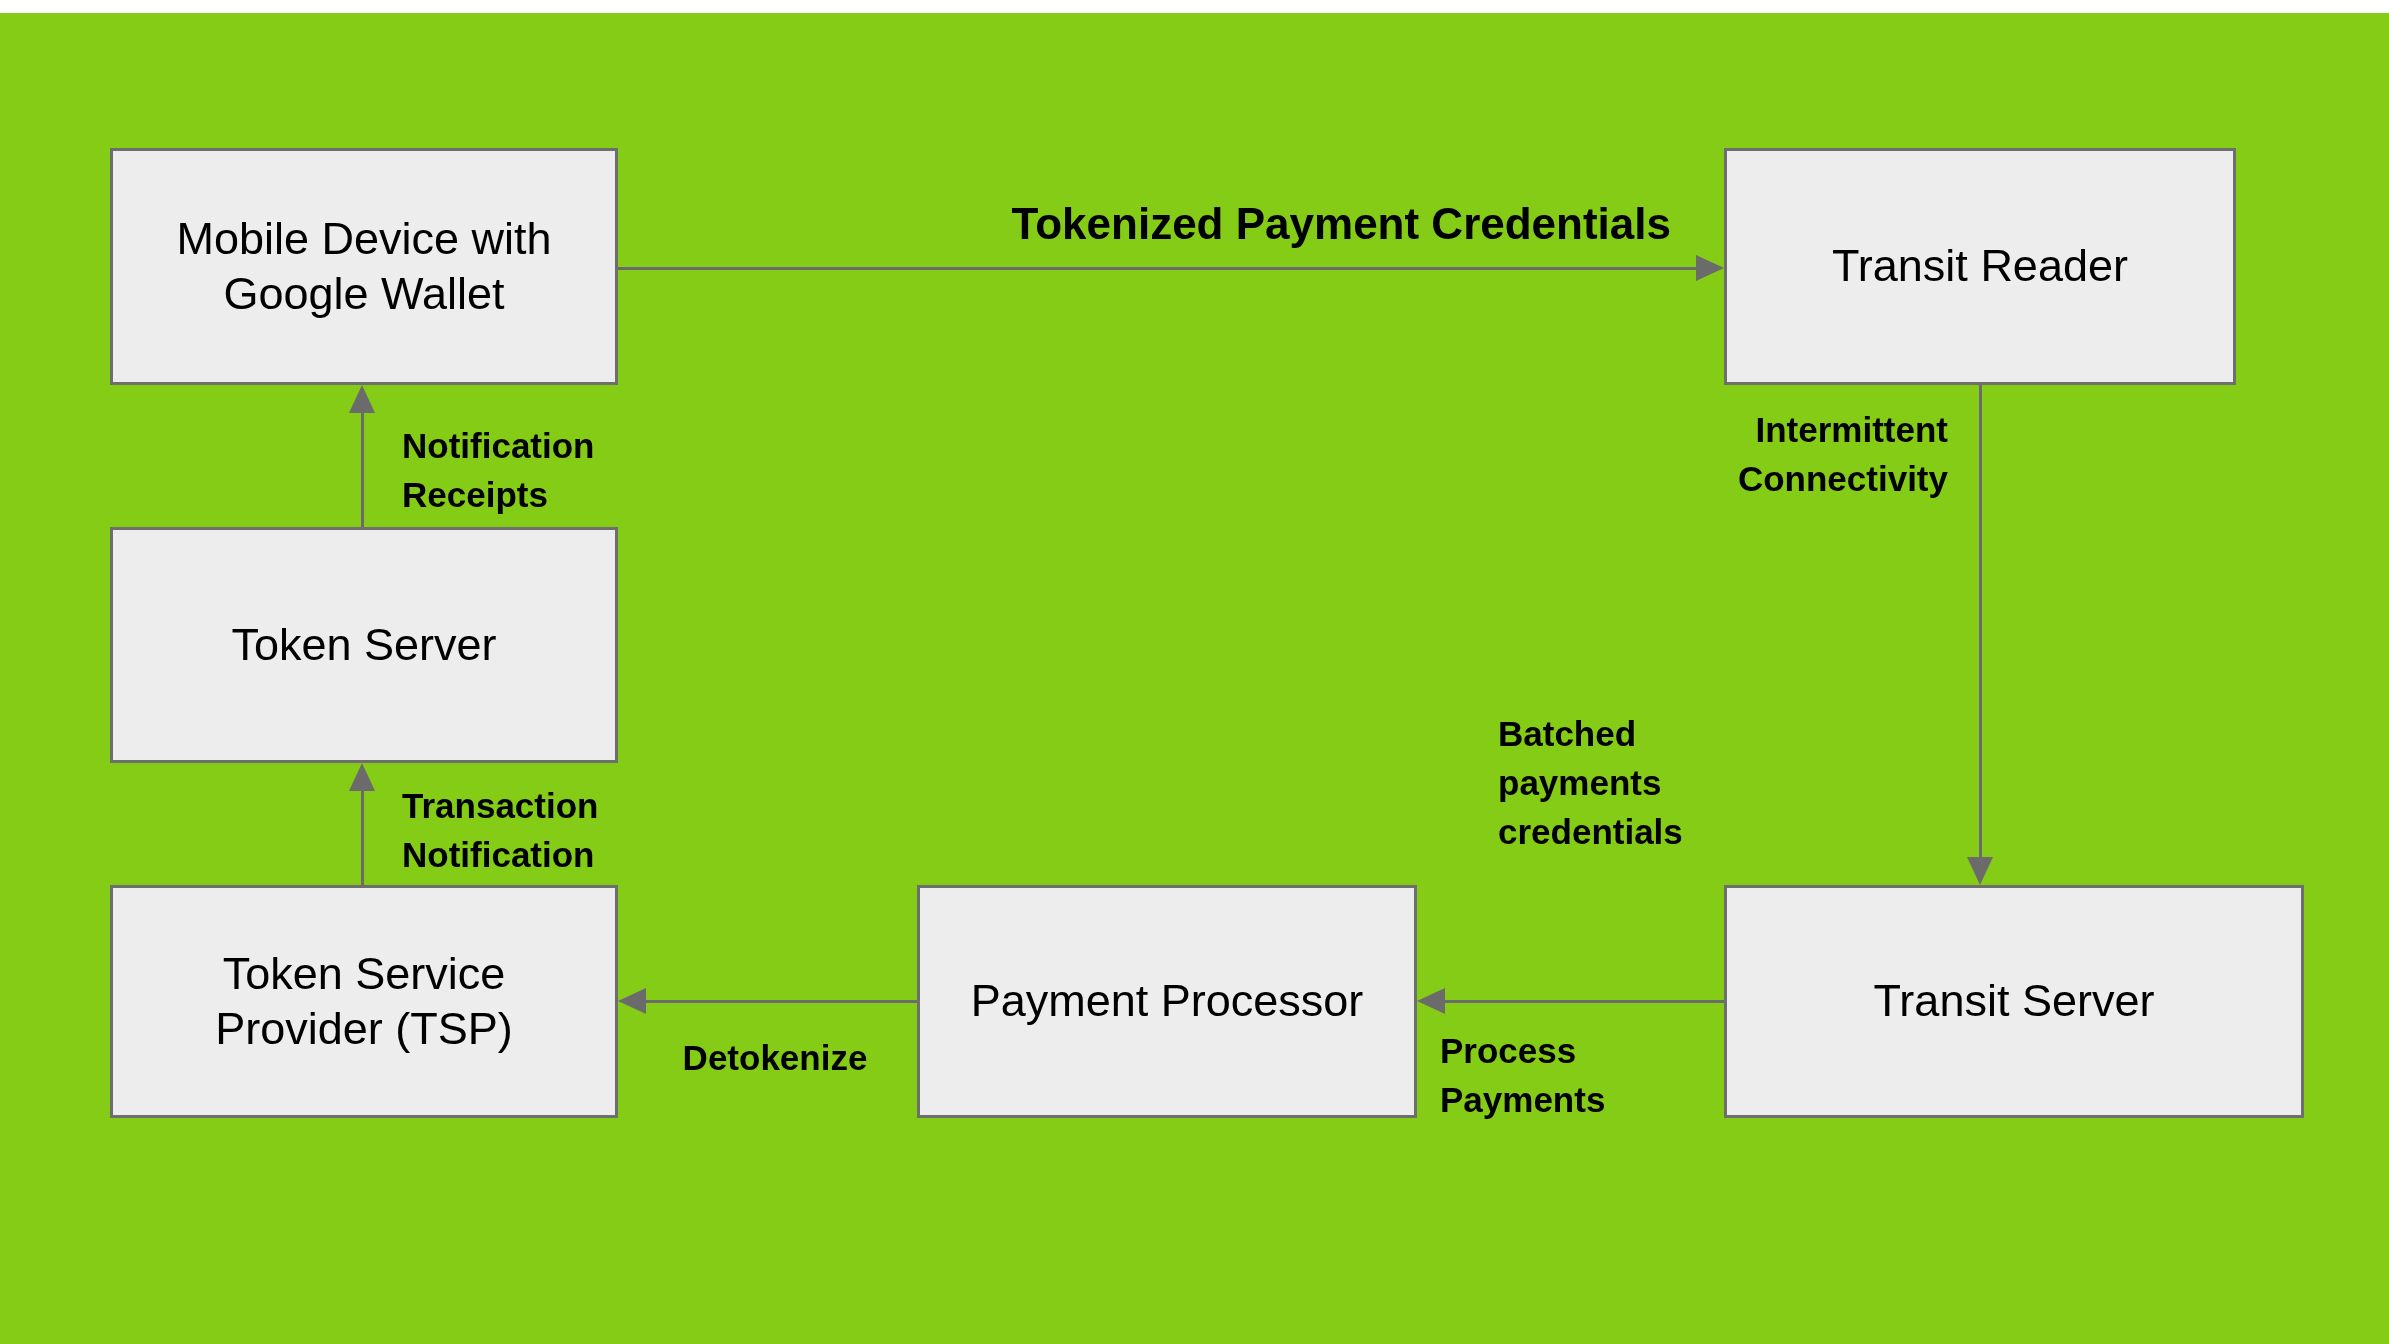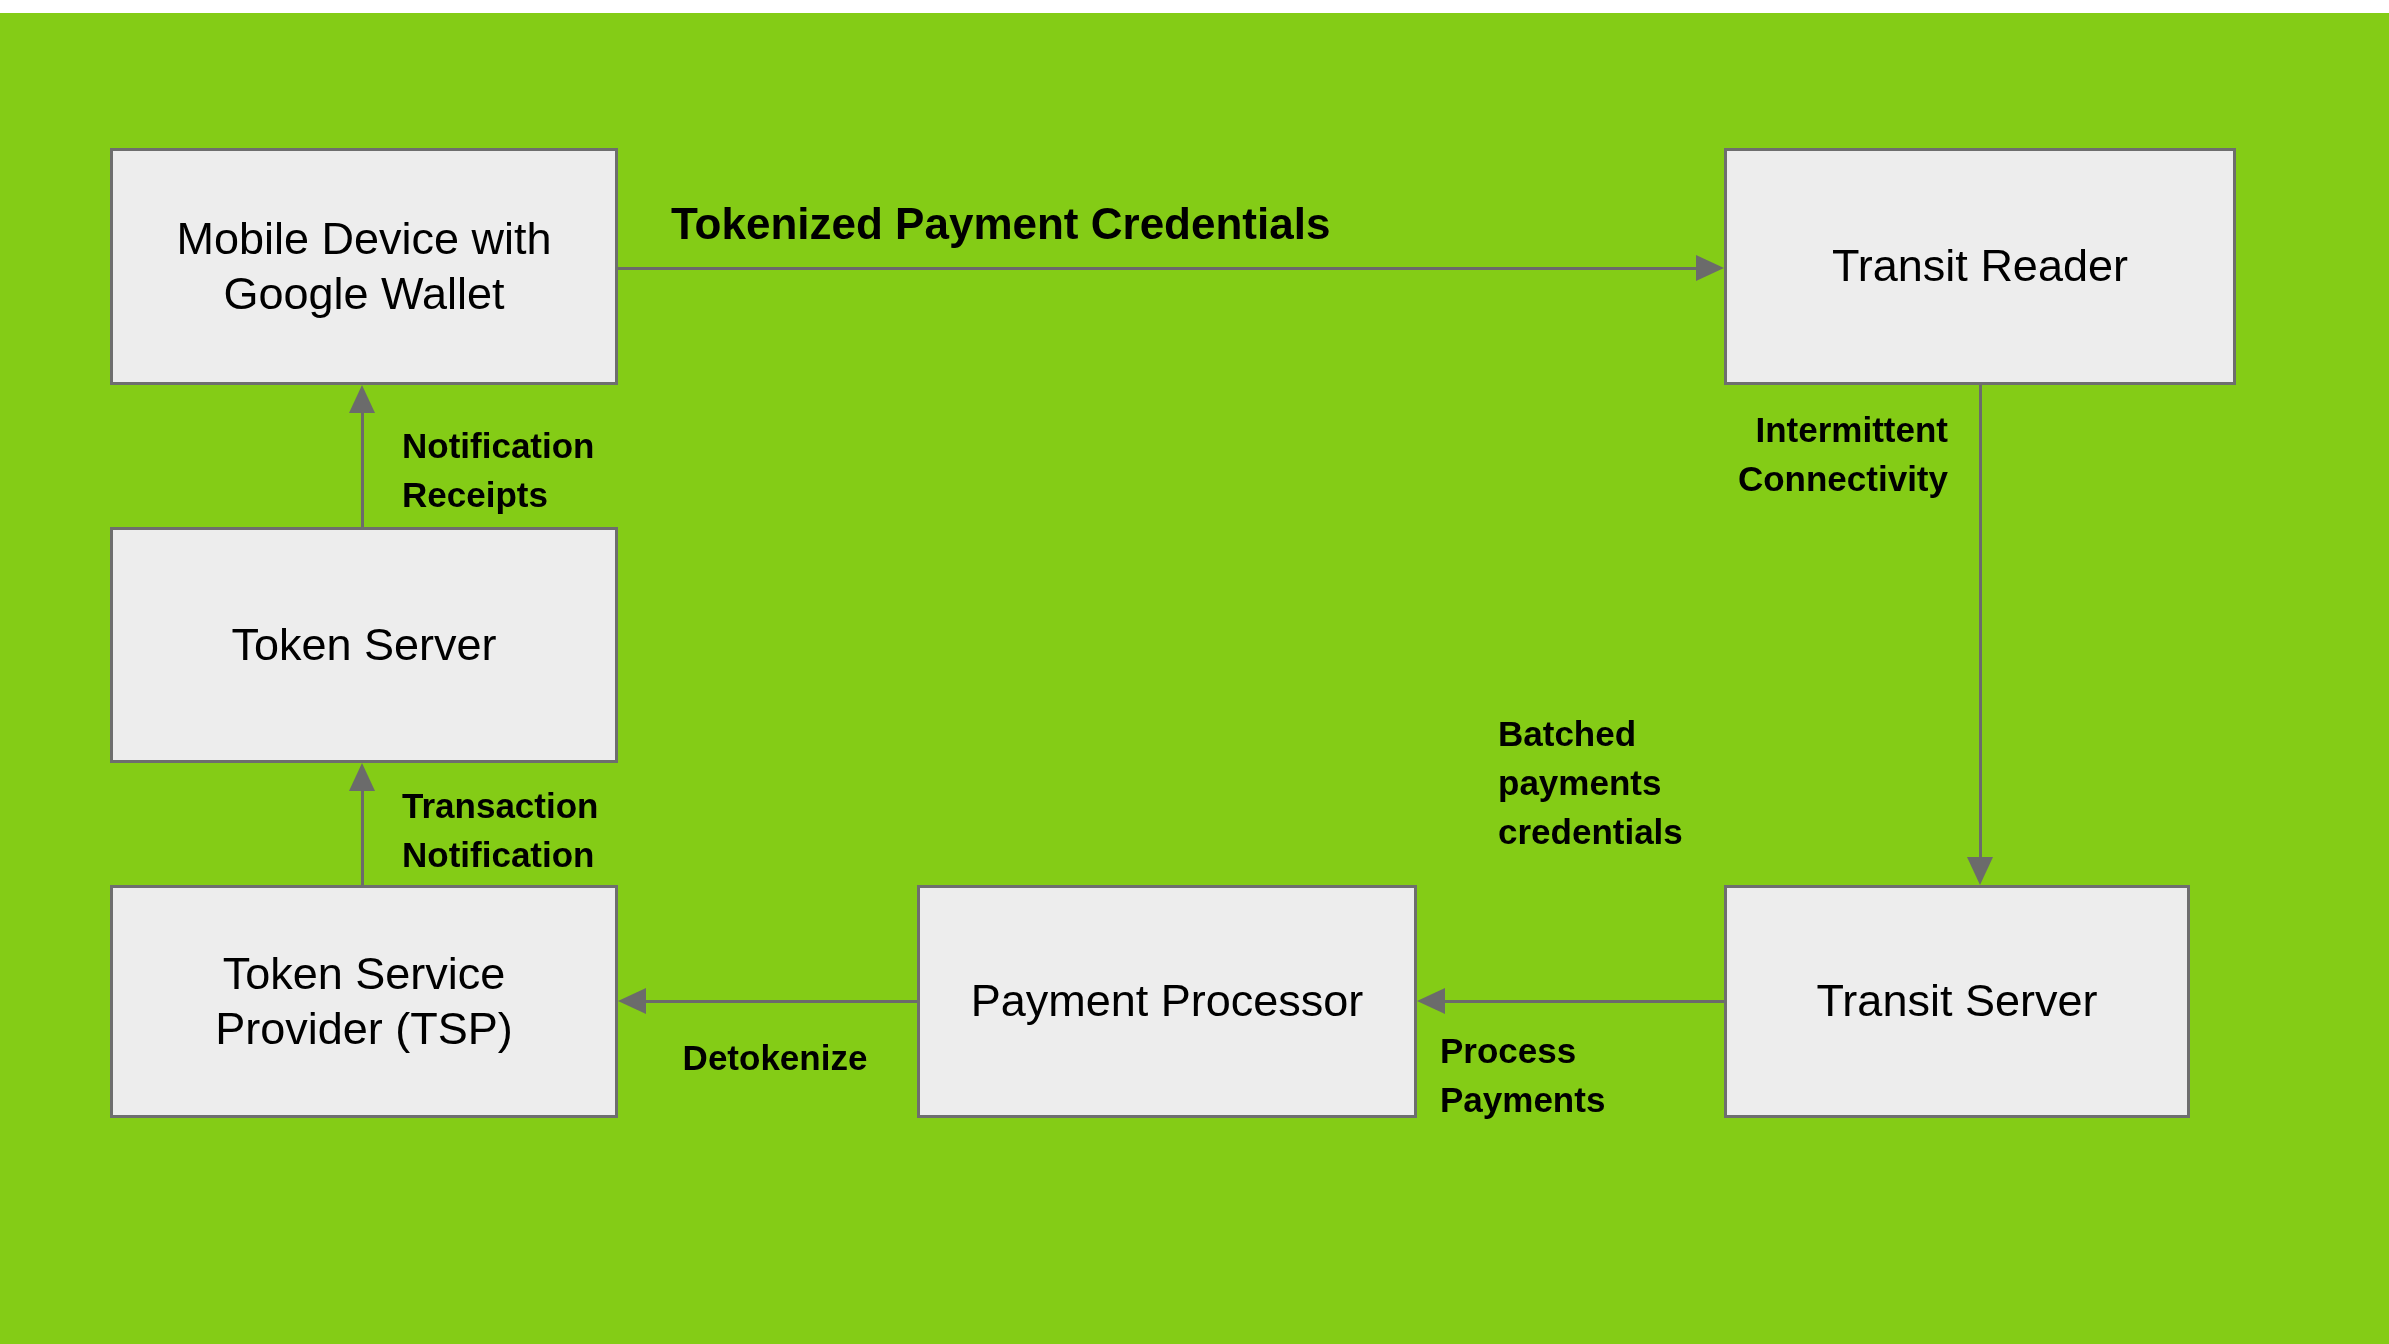--- a/index.html
+++ b/index.html
@@ -33,21 +33,21 @@
     white-space: pre-line;
     font-size: 45px;
     line-height: 1.22;
     color: var(--text);
   }
   .n-mobile    { left: 110px;  top: 135px; width: 508px; height: 237px; }
   .n-reader    { left: 1724px; top: 135px; width: 512px; height: 237px; }
   .n-google    { left: 110px;  top: 514px; width: 508px; height: 236px; }
   .n-tsp       { left: 110px;  top: 872px; width: 508px; height: 233px; }
   .n-processor { left: 917px;  top: 872px; width: 500px; height: 233px; }
-  .n-server    { left: 1724px; top: 872px; width: 466px; height: 233px; }
+  .n-server    { left: 1724px; top: 872px; width: 580px; height: 233px; }
 
   
   .line { position: absolute; background: var(--arrow); }
   .l-tokenized    { left: 618px;  top: 254px; width: 1082px; height: 3px; }
   .l-connectivity { left: 1979px; top: 372px; width: 3px;    height: 476px; }
   .l-process      { left: 1443px; top: 987px; width: 281px;  height: 3px; }
   .l-detokenize   { left: 644px;  top: 987px; width: 273px;  height: 3px; }
   .l-transaction  { left: 361px;  top: 774px; width: 3px;    height: 98px; }
   .l-notification { left: 361px;  top: 396px; width: 3px;    height: 118px; }
 
@@ -66,21 +66,21 @@
 
   
   .elabel {
     position: absolute;
     font-weight: bold;
     color: var(--text);
     font-size: 35px;
     line-height: 1.4;
     white-space: pre-line;
   }
-  .lbl-tokenized    { left: 671px;  top: 182px;  width: 1000px; text-align: left; font-size: 44px; line-height: 1.3; }
+  .lbl-tokenized    { left: 671px;  top: 182px;  width: 1000px; text-align: right; font-size: 44px; line-height: 1.3; }
   .lbl-intermittent { left: 1498px; top: 392px;  width: 450px;  text-align: right; }
   .lbl-batched      { left: 1498px; top: 696px;  width: 450px;  text-align: left; }
   .lbl-process      { left: 1440px; top: 1013px; width: 300px;  text-align: left; }
   .lbl-detokenize   { left: 625px;  top: 1020px; width: 300px;  text-align: center; }
   .lbl-transaction  { left: 402px;  top: 768px;  width: 420px;  text-align: left; }
   .lbl-notification { left: 402px;  top: 408px;  width: 420px;  text-align: left; }
 </style>
 </head>
 <body>
 

